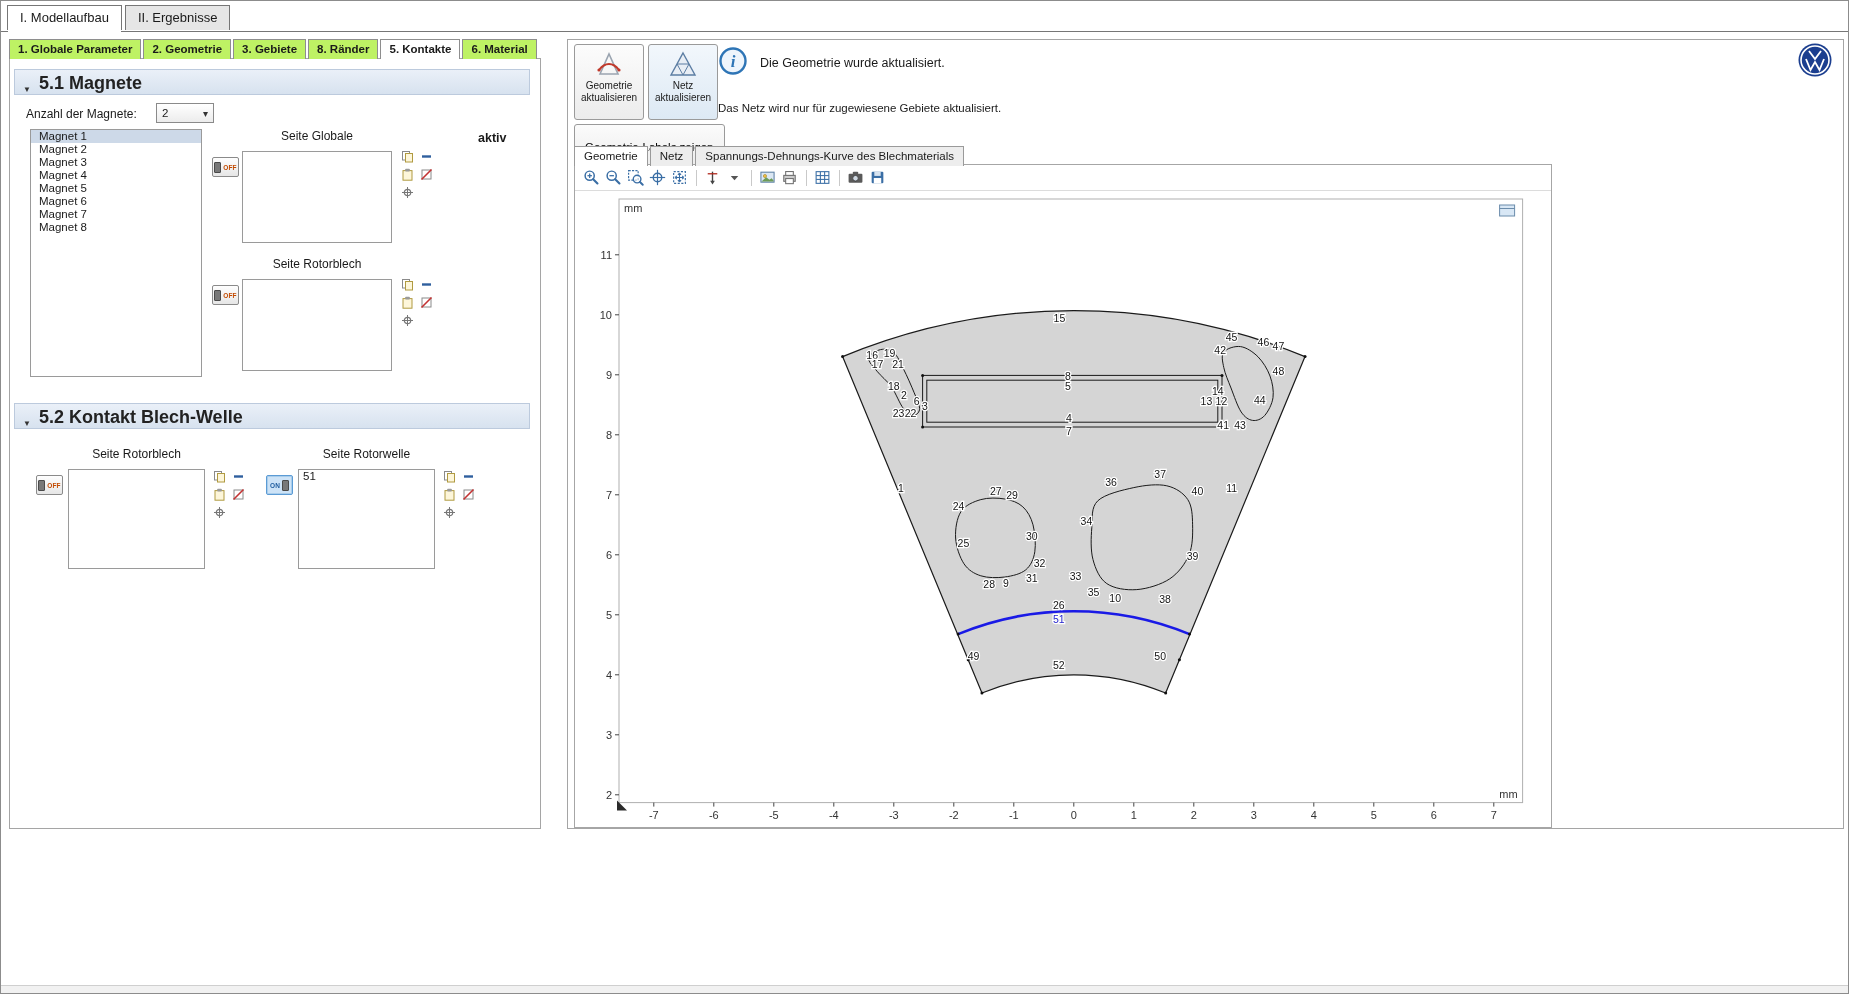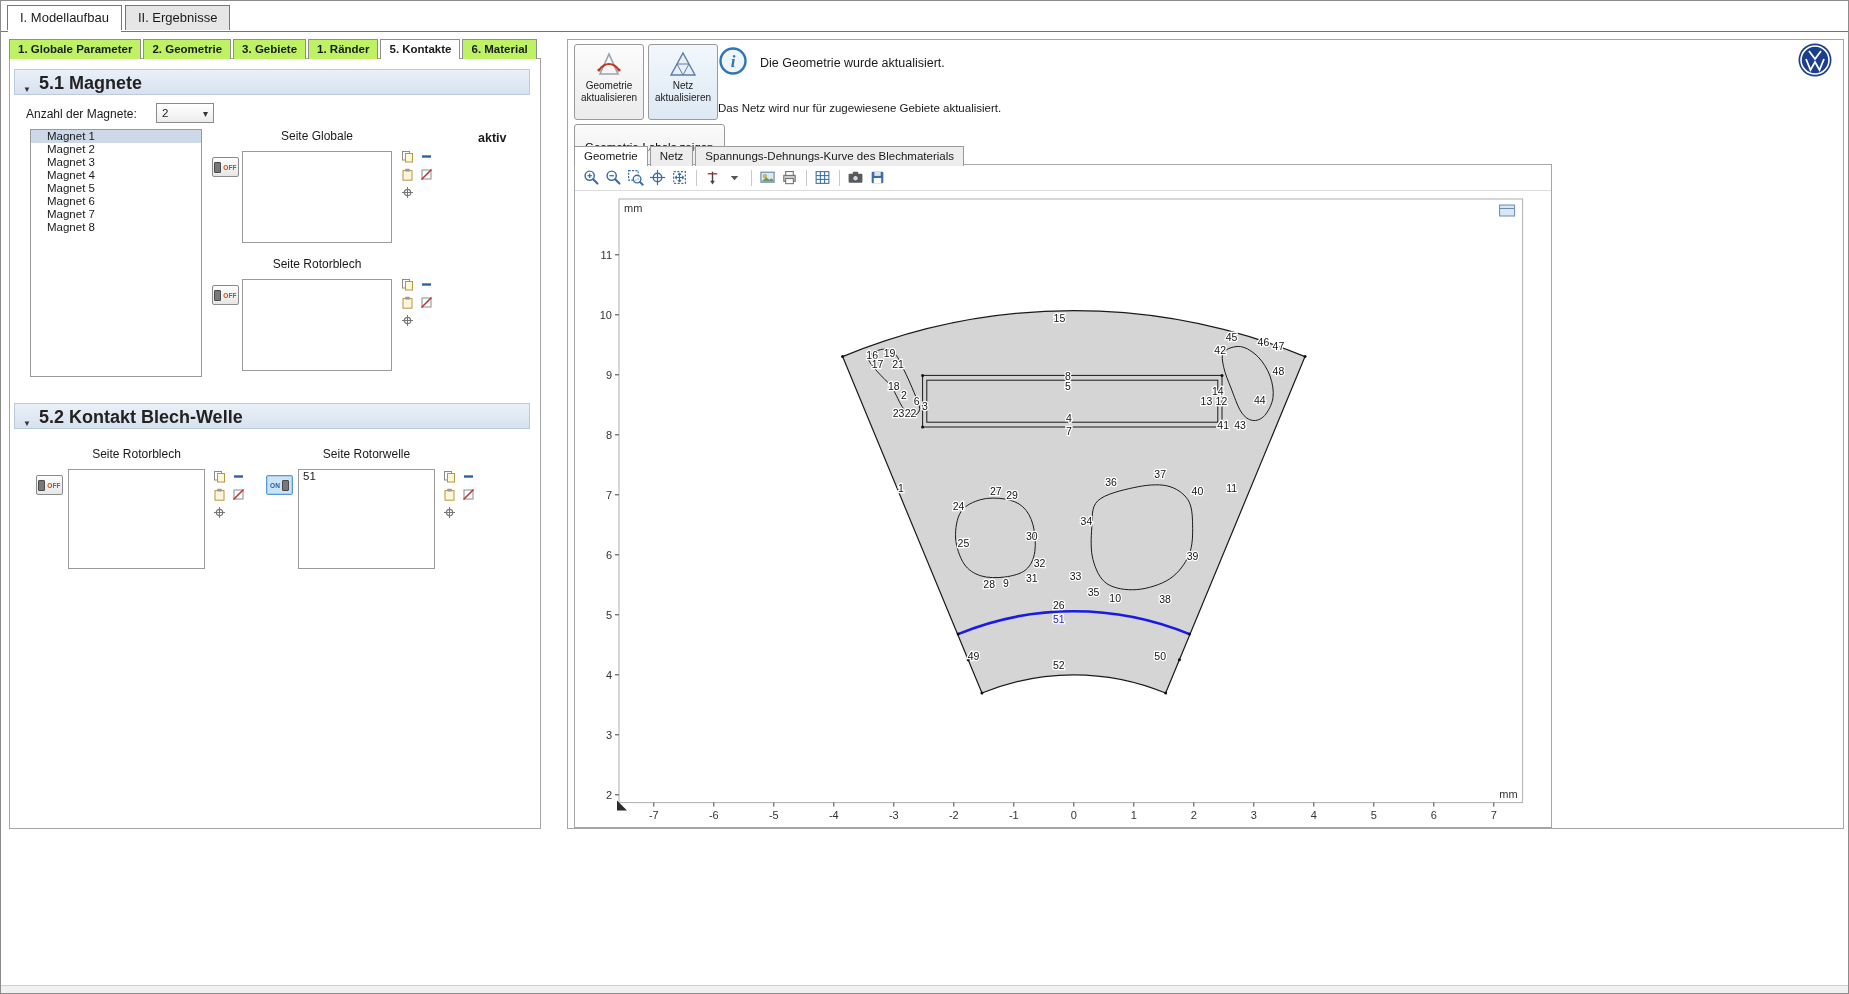--- a/index.html
+++ b/index.html
@@ -25,21 +25,21 @@
   .sect .tri::before{content:"▼"}
   #sect-magnete{top:10px}
   #sect-kontakt{top:344px}
 
   .flabel{position:absolute;font-size:12px}
   #count-label{left:16px;top:48px}
   .dropdown{position:absolute;left:146px;top:44px;width:58px;height:20px;border:1px solid #8a8a8a;background:linear-gradient(#fff,#ececec);font-size:11.5px;display:flex;align-items:center;justify-content:space-between;padding:0 5px;cursor:pointer}
   .dropdown::after{content:"▾";font-size:10px;color:#333}
 
   .listbox{position:absolute;left:20px;top:70px;width:172px;height:248px;border:1px solid #9a9a9a;background:#fff;overflow:hidden}
-  .mitem{padding:0 16px;height:13px;line-height:13px;font-size:11.5px;cursor:pointer;white-space:nowrap}
+  .mitem{padding:0 8px;height:13px;line-height:13px;font-size:11.5px;cursor:pointer;white-space:nowrap}
   .mitem.sel{background:#cdd9e8}
 
   .aktiv{position:absolute;left:468px;top:72px;font-size:12.5px;font-weight:bold}
 
   .grp-label{position:absolute;font-size:12px;text-align:center}
   .sel-list{position:absolute;border:1px solid #9a9a9a;background:#fff;font-size:11.5px;cursor:default}
   .sel-item{padding:0 4px;height:13px;line-height:13px}
   .selgrid{position:absolute;display:grid;grid-template-columns:17px 17px;gap:3px 2px;width:38px}
   .sicon{width:15px;height:15px;display:flex;align-items:center;justify-content:center;cursor:pointer}
 
@@ -100,21 +100,21 @@
   <div class="window-tabs">
       <div class="wtab active">I. Modellaufbau</div>
       <div class="wtab">II. Ergebnisse</div>
     </div>
   <div class="top-divider"></div>
 
   <div class="left-tabs">
       <div class="ltab">1. Globale Parameter</div>
       <div class="ltab">2. Geometrie</div>
       <div class="ltab">3. Gebiete</div>
-      <div class="ltab">1. Ränder</div>
+      <div class="ltab">8. Ränder</div>
       <div class="ltab active">5. Kontakte</div>
       <div class="ltab">6. Material</div>
     </div>
 
   <div class="left-pane">
     <div class="sect" id="sect-magnete">
       <span class="tri"></span>
       <span>5.1 Magnete</span>
     </div>
     <span class="flabel" id="count-label">Anzahl der Magnete:</span>

